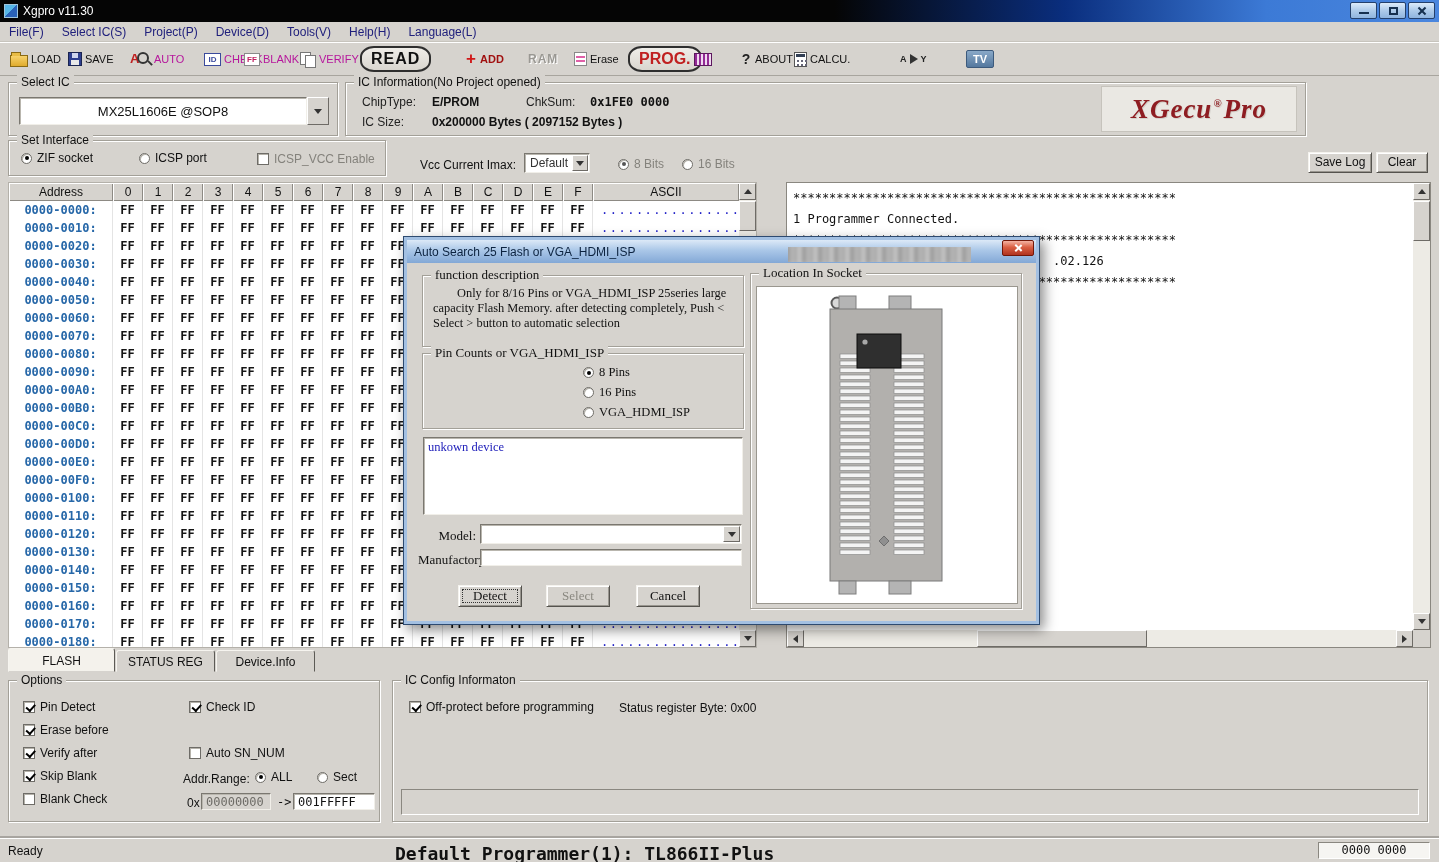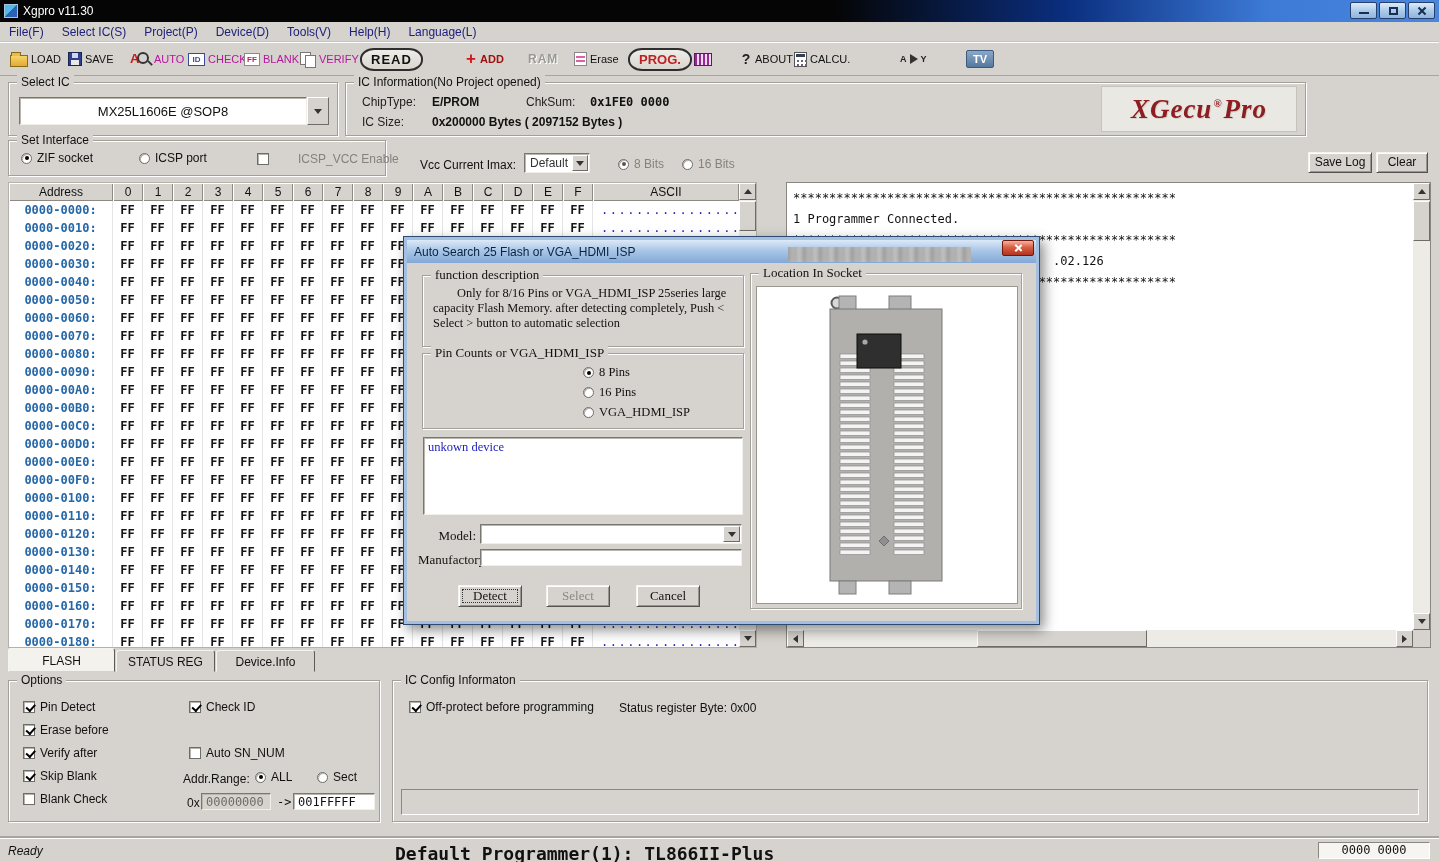--- a/index.html
+++ b/index.html
@@ -42,34 +42,34 @@
   #toolbar .tb-item:nth-child(12){left:694px}
   #toolbar .tb-item:nth-child(13){left:740px}
   #toolbar .tb-item:nth-child(14){left:794px}
   #toolbar .tb-item:nth-child(15){left:900px}
   #toolbar .tb-item:nth-child(16){left:966px}
   .tb-label{font-size:11px;}
   .lbl-black{color:#111;}
   .lbl-magenta{color:#b6169c;}
   .lbl-red{color:#a01010;font-weight:bold;}
   .lbl-gray{color:#9a9893;font-weight:bold;letter-spacing:1px;font-size:12px;text-shadow:1px 1px 0 #fff;}
-  .oval{border:2px solid #2e2e2e;border-radius:14px/11px;padding:2px 9px;font-weight:bold;font-size:13px;background:linear-gradient(#efede8,#d9d6cf);}
+  .oval{border:2px solid #2e2e2e;border-radius:14px/11px;padding:2px 9px;font-weight:bold;font-size:16px;background:linear-gradient(#efede8,#d9d6cf);}
   .oval-black{color:#111;letter-spacing:1px;}
   .oval-red{color:#c02020;}
   .tv-box{background:linear-gradient(#8aa9c8,#54789e);color:#fff;font-weight:bold;font-size:11px;padding:2px 6px;border:1px solid #3c5a7c;border-radius:2px;}
   .ico{position:relative;display:inline-block;flex:none;}
   .ico-folder{width:18px;height:12px;background:linear-gradient(#f7d26b,#e0ac2e);border:1px solid #8a6a14;margin-top:3px;}
   .ico-folder::before{content:"";position:absolute;left:0;top:-4px;width:8px;height:3px;background:#e8bc46;border:1px solid #8a6a14;border-bottom:none;}
   .ico-floppy{width:14px;height:14px;background:#2e3f8f;border:1px solid #1a2450;}
   .ico-floppy::before{content:"";position:absolute;left:3px;top:0;width:6px;height:5px;background:#cfd6ee;}
   .ico-floppy::after{content:"";position:absolute;left:2px;bottom:0;width:8px;height:5px;background:#e8e8e8;}
   .ico-auto{width:21px;height:16px;color:#c02020;font-weight:bold;font-size:13px;line-height:16px;}
   .ico-auto::after{content:"";position:absolute;right:2px;top:1px;width:8px;height:8px;border:2px solid #333;border-radius:50%;}
   .ico-auto::before{content:"";position:absolute;right:0;bottom:1px;width:2px;height:6px;background:#333;transform:rotate(-45deg);}
-  .ico-idcard{width:17px;height:13px;background:#fff;border:1px solid #3a4a9c;color:#3a4a9c;font-size:8px;font-weight:bold;text-align:center;line-height:11px;}
+  .ico-idcard{width:17px;height:13px;background:#fff;border:1px solid #3a4a9c;color:#3a4a9c;font-size:8px;font-weight:bold;text-align:center;line-height:11px;margin-left:16px;}
   .ico-blank{width:16px;height:13px;background:#fff;border:1px solid #8a8a8a;color:#c02060;font-size:8px;font-weight:bold;text-align:center;line-height:11px;}
   .ico-verify{width:16px;height:15px;}
   .ico-verify::before,.ico-verify::after{content:"";position:absolute;width:9px;height:11px;background:#fff;border:1px solid #777;}
   .ico-verify::before{left:0;top:0;}
   .ico-verify::after{left:5px;top:3px;}
   .ico-plus{color:#d01818;font-weight:bold;font-size:17px;line-height:14px;width:12px;text-align:center;}
   .ico-erase{width:13px;height:14px;background:#fff;border:1px solid #888;}
   .ico-erase::before{content:"";position:absolute;left:1px;top:3px;width:9px;height:2px;background:#e060a8;box-shadow:0 4px 0 #e060a8;}
   .ico-chip{width:18px;height:13px;border:1px solid #5c175e;background:repeating-linear-gradient(90deg,#932a96 0 2px,#f0d9f0 2px 4px);}
   .ico-question{width:12px;color:#222;font-weight:bold;font-size:14px;text-align:center;}
@@ -98,21 +98,21 @@
   
   .radio{display:inline-flex;align-items:center;gap:5px;white-space:nowrap;}
   .rdot{width:11px;height:11px;border-radius:50%;background:#fff;border:1px solid #6e6c67;box-shadow:inset 1px 1px 0 #b5b2aa;position:relative;flex:none;}
   .radio.selected .rdot::after{content:"";position:absolute;left:2.5px;top:2.5px;width:4px;height:4px;border-radius:50%;background:#000;}
   .radio.disabled .rlabel{color:#84827c;}
   .radio.disabled.selected .rdot::after{background:#555;}
   .rlabel{font-size:12px;}
   .check-item{display:flex;align-items:center;gap:5px;height:16px;margin-bottom:7px;white-space:nowrap;}
   .cbox{width:12px;height:12px;background:#fff;border:1px solid #6e6c67;box-shadow:inset 1px 1px 0 #b5b2aa;position:relative;flex:none;}
   .cbox.checked::after{content:"";position:absolute;left:1.5px;top:2px;width:7px;height:3.5px;border-left:2px solid #000;border-bottom:2px solid #000;transform:rotate(-48deg);}
-  .check-item.disabled .clabel{color:#84827c;margin-left:24px;}
+  .check-item.disabled .clabel{color:#84827c;}
 
   
   #select-ic-group{left:8px;top:82px;width:330px;height:54px;}
   #ic-combo{position:absolute;left:10px;top:14px;width:288px;height:28px;background:#fff;border:1px solid;border-color:#7a7770 #f1efe9 #f1efe9 #7a7770;box-shadow:inset 1px 1px 0 #b9b6ae;display:flex;align-items:center;justify-content:center;}
   #ic-combo-value{font-size:13px;}
   #ic-combo-btn{position:absolute;left:298px;top:14px;width:22px;height:28px;background:#d6d3ce;border:1px solid;border-color:#fff #6e6b66 #6e6b66 #fff;display:flex;align-items:center;justify-content:center;}
   #ic-info-group{left:345px;top:82px;width:961px;height:54px;}
   .lab{position:absolute;color:#222;}
   .val{position:absolute;font-weight:bold;}
   #brand{position:absolute;right:8px;top:3px;width:196px;height:46px;background:#eae8e3;border:1px solid #c6c3bc;display:flex;align-items:center;justify-content:center;font-family:"Liberation Serif",serif;font-style:italic;font-weight:bold;color:#8e1d22;font-size:27px;letter-spacing:1px;text-shadow:1px 1px 0 #d4d1ca;}
@@ -171,21 +171,21 @@
   #options-group{left:8px;top:680px;width:372px;height:142px;}
   #opt-col1{position:absolute;left:14px;top:18px;}
   #opt-checkid{left:180px;top:18px;}
   #opt-autosn{left:180px;top:64px;}
   #icconfig-group{left:392px;top:680px;width:1036px;height:142px;}
   #cfg-offprotect{left:16px;top:18px;}
   #cfg-panel{position:absolute;left:8px;right:8px;top:108px;height:26px;background:#d6d3ce;border:1px solid;border-color:#8a8780 #fff #fff #8a8780;}
 
   
   #statusbar{position:absolute;left:0;top:838px;width:1439px;height:24px;background:#d6d3ce;border-top:1px solid #fff;box-shadow:0 -2px 0 #a8a5a0;}
-  #sb-ready{position:absolute;left:8px;top:5px;font-style:italic;}
+  #sb-ready{position:absolute;left:8px;top:5px;}
   #sb-prog{position:absolute;left:395px;top:4px;font-family:"DejaVu Sans Mono",monospace;font-weight:bold;font-size:18px;}
   #sb-counter{position:absolute;left:1318px;top:3px;width:112px;height:17px;background:#f6f5f2;border:1px solid;border-color:#8a8780 #fff #fff #8a8780;text-align:center;font-family:"DejaVu Sans Mono",monospace;font-size:12px;line-height:15px;}
 
   
   #dialog{position:absolute;left:403px;top:236px;width:637px;height:389px;background:#d6d3ce;border:1px solid #2d4a70;box-shadow:inset 0 0 0 3px #a3c0e2,4px 5px 12px rgba(0,0,0,.45);z-index:50;}
   #dlg-titlebar{position:absolute;left:3px;top:3px;right:3px;height:23px;background:linear-gradient(#dce9f7,#aac7e8 45%,#83a8d6);display:flex;align-items:center;padding-left:7px;font-size:12px;color:#0c2340;}
   #dlg-close{position:absolute;right:5px;top:3px;width:32px;height:16px;background:linear-gradient(#f4b3a3,#da5f43 45%,#b03420);border:1px solid #731708;border-radius:2px;}
   .x-icon{position:absolute;left:50%;top:50%;width:9px;height:9px;transform:translate(-50%,-50%);}
   .x-icon::before,.x-icon::after{content:"";position:absolute;left:4px;top:0;width:1.6px;height:9px;background:#fff;}
   .x-icon::before{transform:rotate(45deg);}

